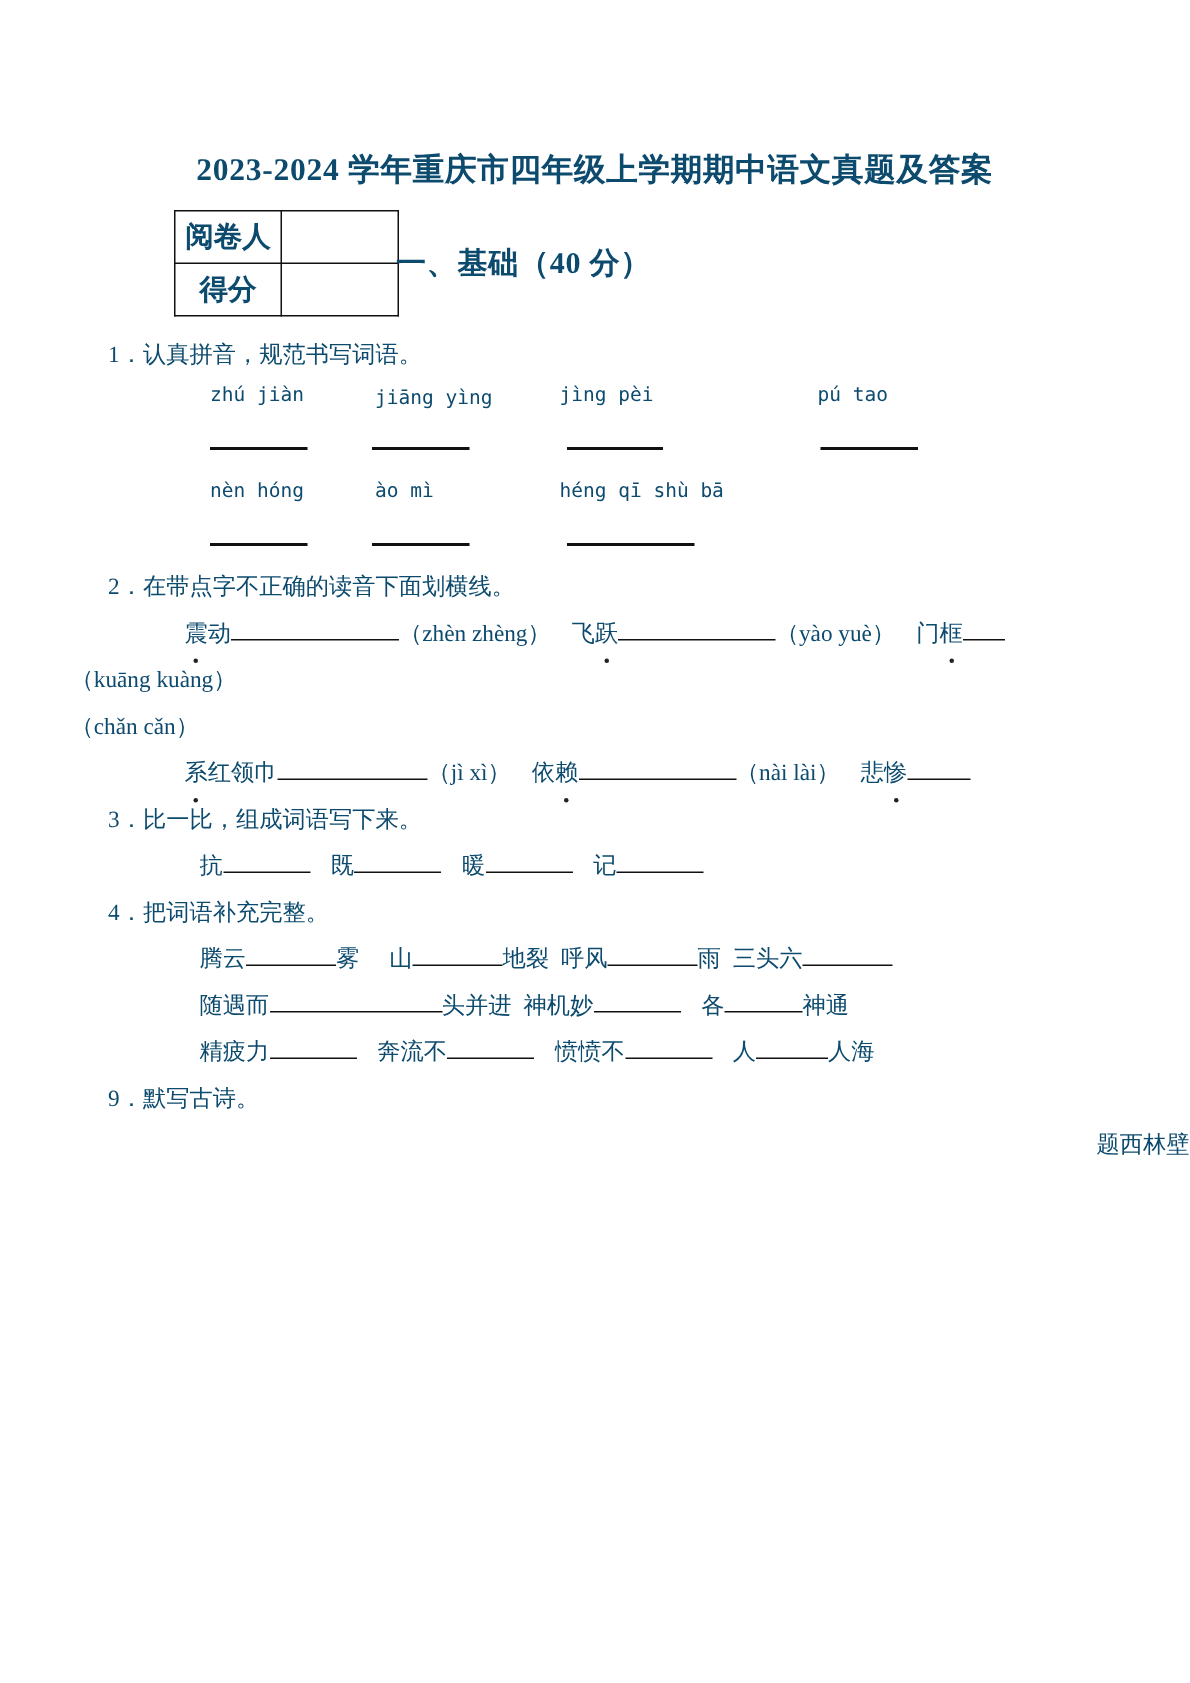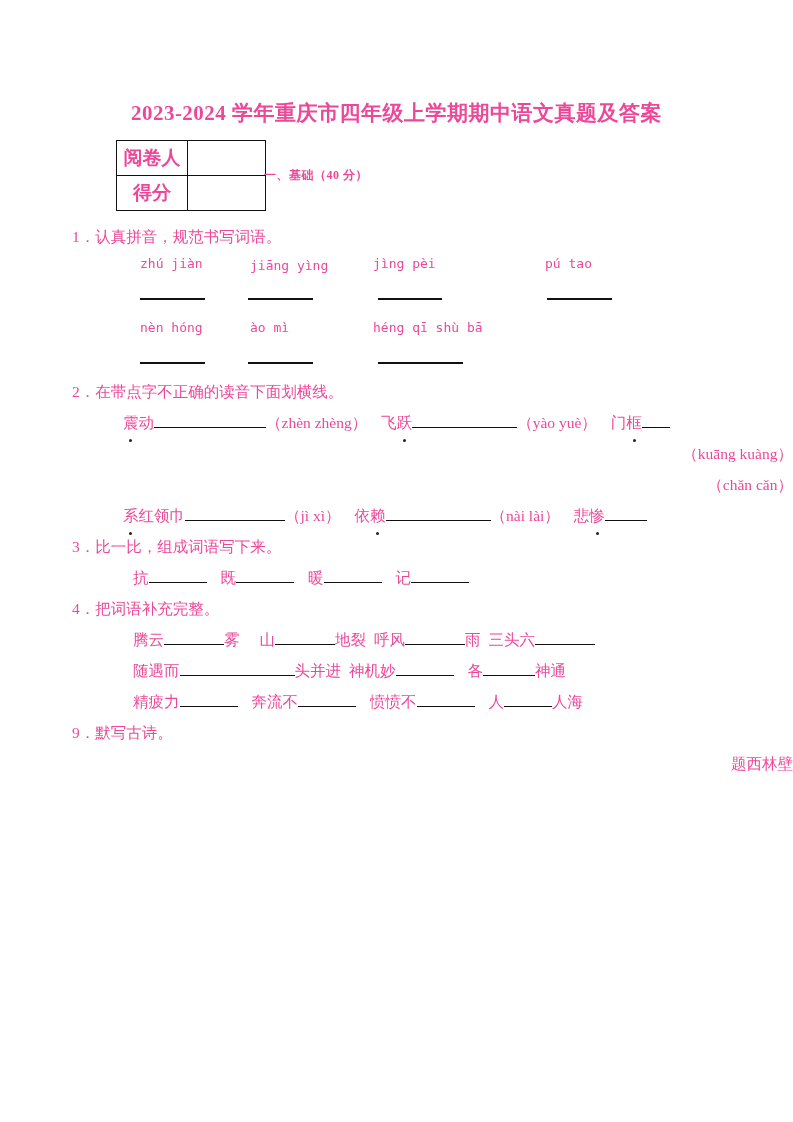--- a/index.html
+++ b/index.html
@@ -1,20 +1,20 @@
 <!DOCTYPE html>
 <html><head>
 <meta charset="utf-8">
 <style>
   html,body{margin:0;padding:0;background:#ffffff;}
   .page{
     position:relative;
     width:793px;height:1122px;
     background:#fff;
-    color:#ec4899;
+    color:#0c4a6e;
     font-family:"Liberation Serif","DejaVu Serif",serif;
     font-size:15.5px;
     overflow:hidden;
   }
   .title{
     margin:99px 0 0 0;
     text-align:center;
     font-size:21px;
     font-weight:bold;
     letter-spacing:0.5px;
@@ -34,21 +34,21 @@
   }
   .grader-table td.lbl{
     width:70px;height:34px;
     text-align:center;
     font-weight:bold;
     font-size:19px;
   }
   .grader-table td.empty{width:77px;}
   .section-heading{
     font-weight:bold;
-    font-size:12px;
+    font-size:20px;
     margin-left:-2px;
     letter-spacing:0.5px;
   }
   .q-label{margin-left:72px;line-height:31px;}
   .q-label.first{margin-top:12px;line-height:27px;}
   
   .pinyin-grid{
     position:relative;
     margin-left:103px;
     height:122px;
@@ -67,21 +67,21 @@
   }
   
   .bl{
     display:inline-block;
     border-bottom:1.6px solid #111;
     height:1.02em;
     vertical-align:baseline;
   }
   .line{line-height:31px;white-space:nowrap;}
   .ind20{margin-left:123px;}
-  .ind0{margin-left:47px;text-align:right;}
+  .ind0{margin-left:47px;}
   .ind18{margin-left:121px;}
   .ind30{margin-left:133px;}
   .g{margin-right:14px;}
   .gs{margin-right:8px;}
   .gw{margin-right:20px;}
   
   .du{position:relative;display:inline-block;}
   .du::after{
     content:"";
     position:absolute;

